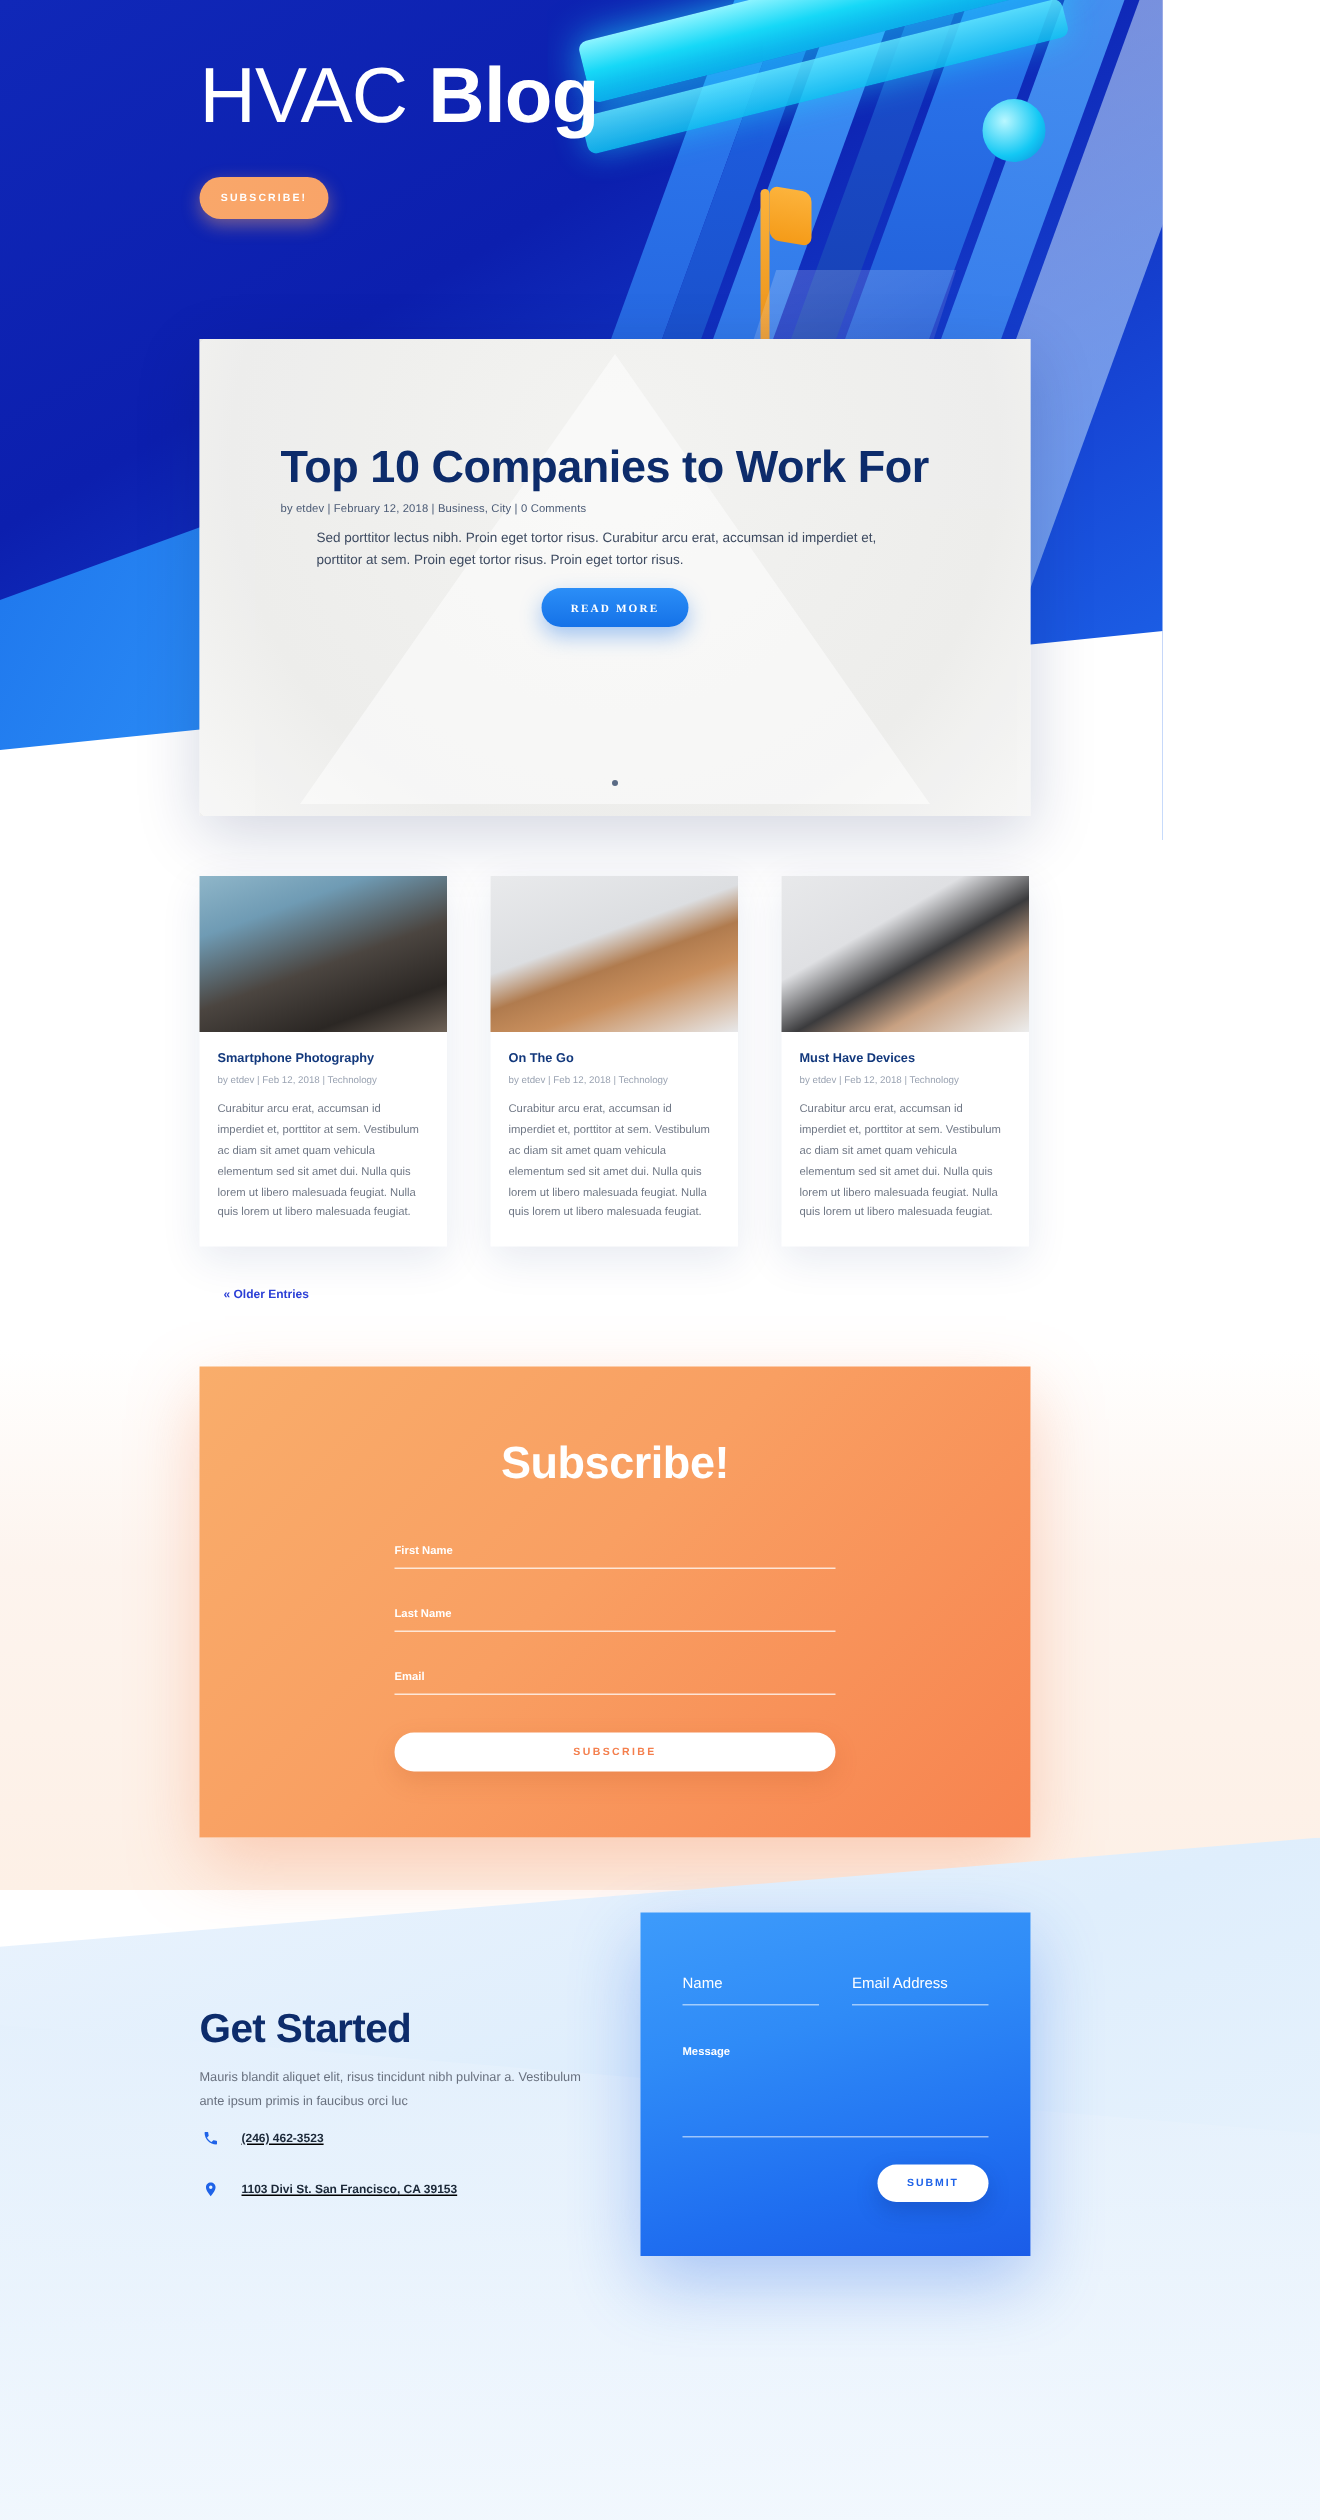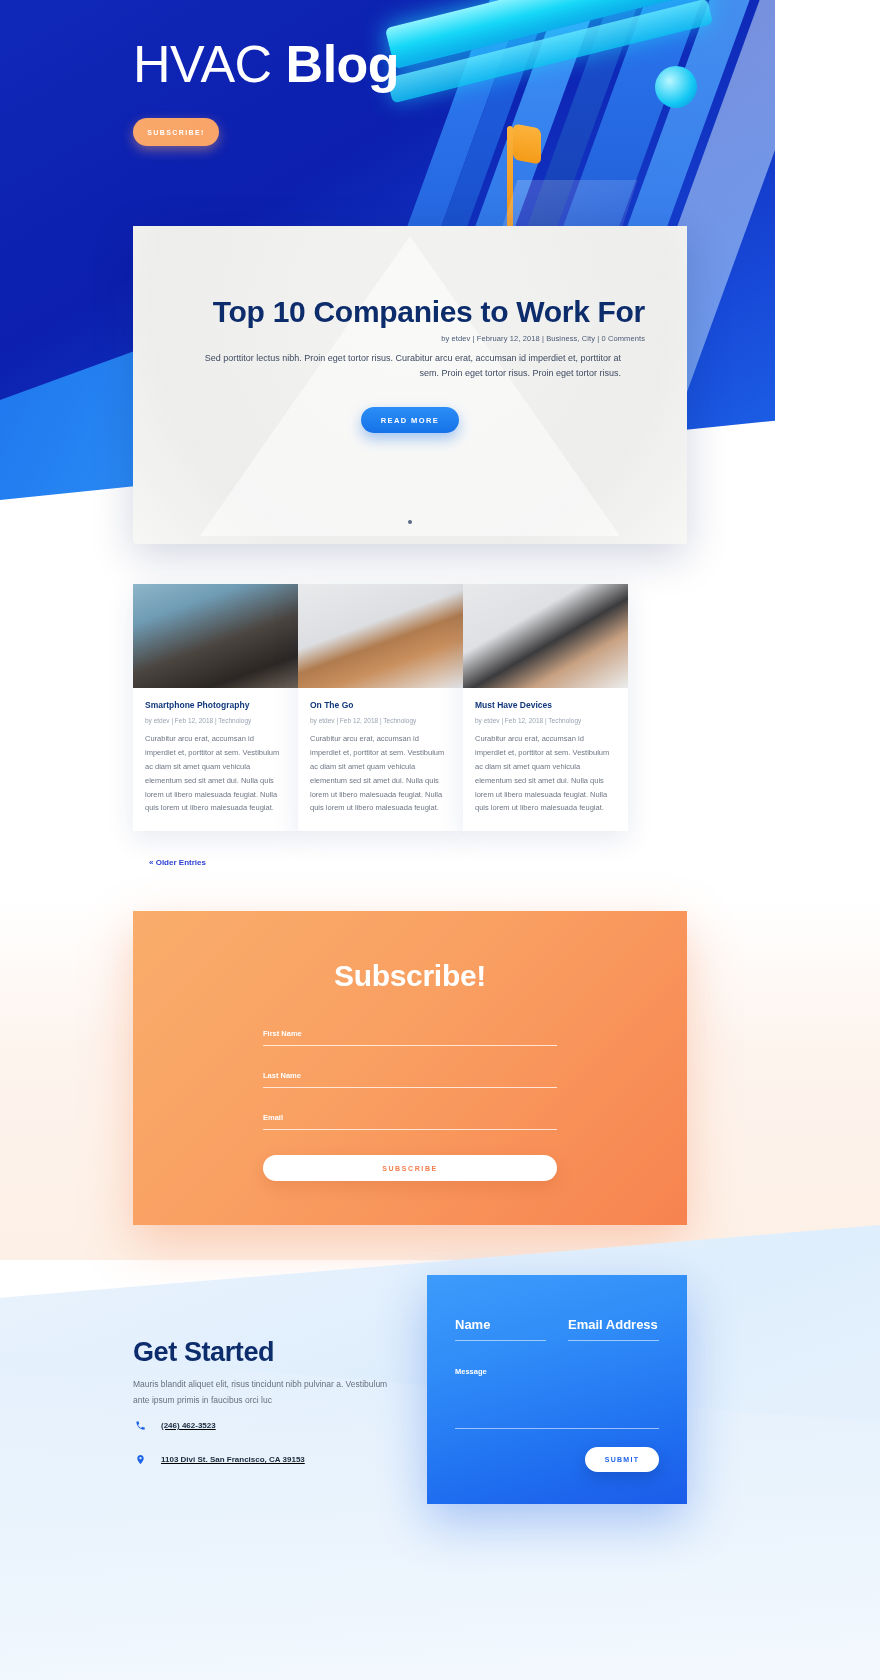--- a/index.html
+++ b/index.html
@@ -66,42 +66,43 @@
       linear-gradient(135deg, rgba(0,0,0,.035) 0 2px, transparent 2px 16px),
       linear-gradient(45deg, rgba(0,0,0,.03) 0 2px, transparent 2px 16px),
       radial-gradient(circle at 50% 25%, #f2f2f0, #ececea 70%, #f7f7f6 100%);
     opacity:.9;
   }
   .feature-bg::after{
     content:""; position:absolute; left:50%; top:10px; transform:translateX(-50%);
     width:0;height:0;border-left:210px solid transparent;border-right:210px solid transparent;
     border-bottom:300px solid rgba(255,255,255,.55);
   }
-  .feature-inner { position:relative; padding:68px 42px 0; text-align:right; }
+  .feature-inner { position:relative; padding:68px 54px 0; text-align:left; }
   .feature-title {
     font-size:30px; line-height:1.2; font-weight:700; color:#0d2c6b; letter-spacing:-0.3px;
   }
   .feature-meta { margin-top:4px; font-size:7.5px; color:#4a5a75; letter-spacing:.1px; }
   .feature-body { margin-top:8px; font-size:9px; line-height:1.62; color:#3d4a60; padding:0 24px; }
   .read-more {
-    margin:27px auto 0; width:98px; height:26px; border-radius:13px;
+    margin:12px auto 0; width:98px; height:26px; border-radius:13px;
     background: linear-gradient(180deg,#2b8ef7,#1572e8);
     color:#fff; font-size:7.5px; font-weight:700; letter-spacing:1.4px;
     display:flex;align-items:center;justify-content:center; cursor:pointer;
     box-shadow:0 6px 14px rgba(21,114,232,.38);
+    font-family:Liberation Serif, serif;
   }
   .carousel-dot {
     position:absolute; left:50%; bottom:20px; transform:translateX(-50%);
     width:4px;height:4px;border-radius:50%;background:#5a6b85; cursor:pointer;
   }
 
   
   .blog-grid {
     position:absolute; left:133px; top:584px; width:554px;
-    display:flex; 
+    display:flex; gap:29px;
   }
   .blog-card {
     width:165px; background:#fff;
     box-shadow:0 8px 26px rgba(20,50,120,.10);
   }
   .blog-thumb { height:104px; width:100%; }
   .t1 { background: linear-gradient(160deg,#8fb6c9 0%, #6f9bb4 25%, #4b4540 55%, #2b2724 80%, #6e6257 100%); }
   .t2 { background: linear-gradient(160deg,#e9eaec 0%,#dcdee1 40%,#b07b4e 55%,#c98f5d 70%,#e7e8ea 100%); }
   .t3 { background: linear-gradient(150deg,#e8e9eb 0%,#dfe0e3 35%,#3b3b3d 55%,#c8a182 72%,#eceded 100%); }
   .blog-body { padding:12px 12px 16px; }
@@ -167,21 +168,21 @@
   .contact-txt { font-size:8px; font-weight:700; color:#1b2838; }
 
   .contact-card {
     position:absolute; left:427px; top:1275px; width:260px; height:229px;
     background: linear-gradient(165deg,#3d9bfb 0%, #2f8bf7 35%, #1f6ef0 75%, #1b5ce8 100%);
     box-shadow:0 18px 46px rgba(30,100,230,.33);
     padding:42px 28px 0;
   }
   .cc-row { display:flex; gap:22px; }
   .cc-field { flex:1; }
-  .cc-field label { display:block; font-size:13px; font-weight:700; color:#fff; margin-bottom:8px; }
+  .cc-field label { display:block; font-size:10px; font-weight:400; color:#fff; margin-bottom:8px; }
   .cc-field .line { height:1px; background:rgba(255,255,255,.55); }
   .cc-msg { margin-top:26px; }
   .cc-msg label { display:block; font-size:7.5px; font-weight:700; color:#fff; }
   .cc-msg .line { height:1px; background:rgba(255,255,255,.55); margin-top:52px; }
   .cc-submit {
     margin-left:auto; margin-top:18px;
     width:74px; height:25px; border-radius:13px; background:#fff;
     display:flex;align-items:center;justify-content:center;
     color:#1f63e8; font-size:7px; font-weight:700; letter-spacing:1.3px; cursor:pointer;
     box-shadow:0 6px 14px rgba(10,40,120,.25);

